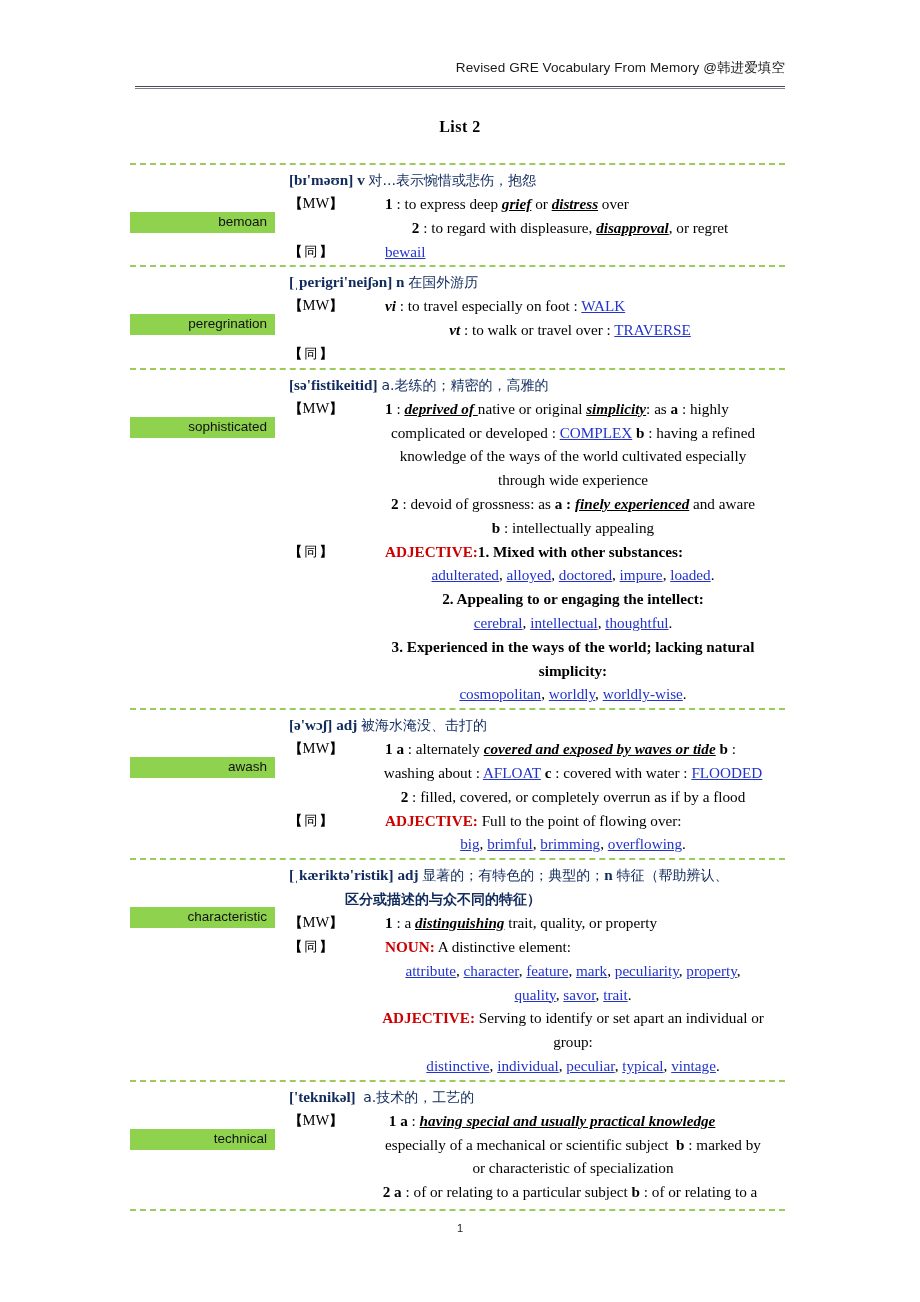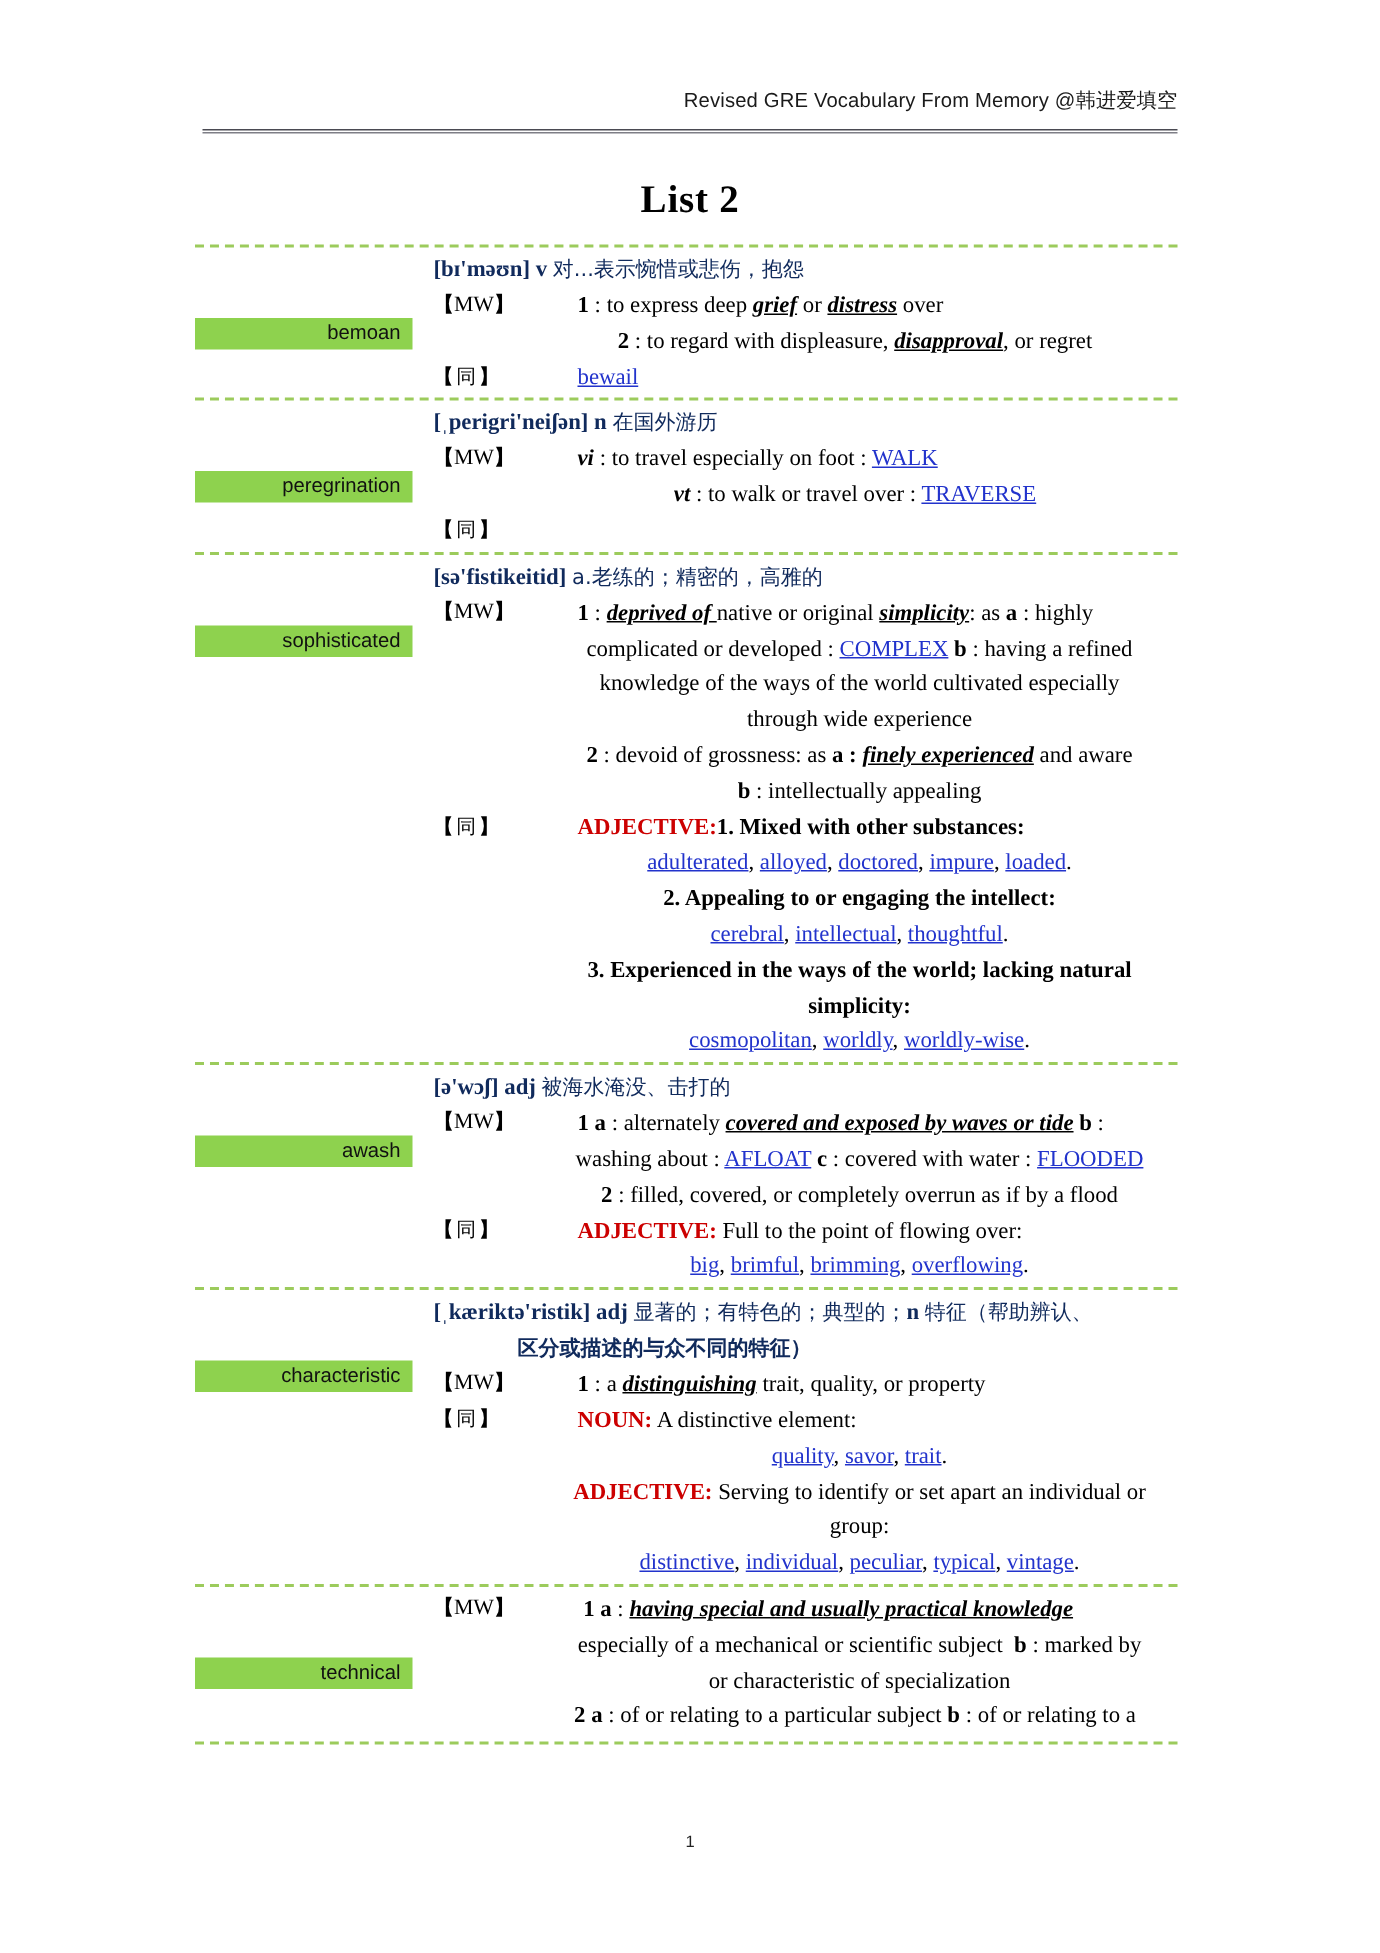--- a/index.html
+++ b/index.html
@@ -52,21 +52,21 @@
 
   
   .list-title {
     position: absolute;
     left: 0;
     top: 118px;
     width: 920px;
     text-align: center;
     font-family: "Liberation Serif", "DejaVu Serif", serif;
     font-weight: bold;
-    font-size: 26px;
+    font-size: 16px;
     color: #000;
     letter-spacing: 0.5px;
   }
 
   
   .entries {
     position: absolute;
     left: 130px;
     top: 163px;
     width: 655px;
@@ -348,34 +348,41 @@
         <div class="headline-2">区分或描述的与众不同的特征）</div>
         <div class="row">
           <span class="row-tag"><span class="bk">【</span><span class="mw">MW</span><span class="bk">】</span></span>
           <span class="row-body"><span class="sense-num">1</span><span> : </span><span>a </span><span class="bi">distinguishing</span><span> trait, quality, or property</span></span>
         </div>
         <div class="row">
           <span class="row-tag tong"><span class="bk">【</span><span>同</span><span class="bk">】</span></span>
           <span class="row-body"><span class="pos-head">NOUN:</span> <span>A distinctive element:</span></span>
         </div>
         <div class="cont deep">
+          <a class="lnk">attribute</a>, <a class="lnk">character</a>, <a class="lnk">feature</a>, <a class="lnk">mark</a>, <a class="lnk">peculiarity</a>, <a class="lnk">property</a>,
+        </div>
+        <div class="cont deep">
           <a class="lnk">quality</a>, <a class="lnk">savor</a>, <a class="lnk">trait</a>.
         </div>
         <div class="cont deep"><span class="pos-head">ADJECTIVE:</span> <span>Serving to identify or set apart an individual or group:</span></div>
         <div class="cont deep">
           <a class="lnk">distinctive</a>, <a class="lnk">individual</a>, <a class="lnk">peculiar</a>, <a class="lnk">typical</a>, <a class="lnk">vintage</a>.
         </div>
       </div>
     </div>
 
     <div class="entry">
       <div class="word-col">
         <span class="word-chip">technical</span>
       </div>
       <div class="def-col">
+        <div class="headline">
+          <span>['teknikəl]</span>
+          &nbsp;<span class="cn"><span>a.</span><span>技术的，工艺的</span></span>
+        </div>
         <div class="row">
           <span class="row-tag"><span class="bk">【</span><span class="mw">MW</span><span class="bk">】</span></span>
           <span class="row-body">&nbsp;<span class="sense-num">1 a</span><span> : </span><span class="bi">having special and usually practical knowledge</span></span>
         </div>
         <div class="cont deep"><span>especially of a mechanical or scientific subject</span>&nbsp;&nbsp;<span class="sense-num">b</span><span> : marked by</span></div>
         <div class="cont deep">or characteristic of specialization</div>
         <div class="cont"><span class="sense-num">2 a</span><span> : </span><span>of or relating to a particular subject </span><span class="sense-num">b</span><span> : of or relating to a</span></div>
       </div>
     </div>
 

